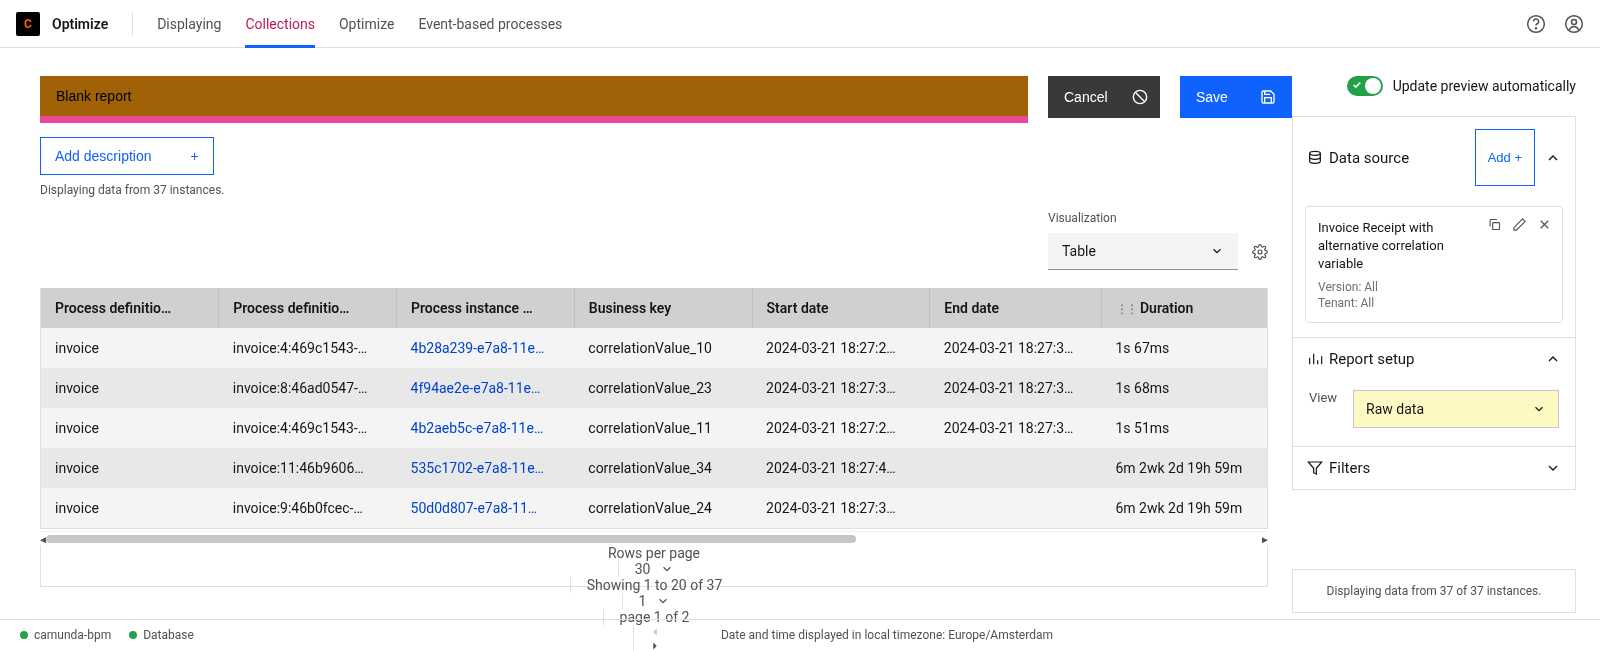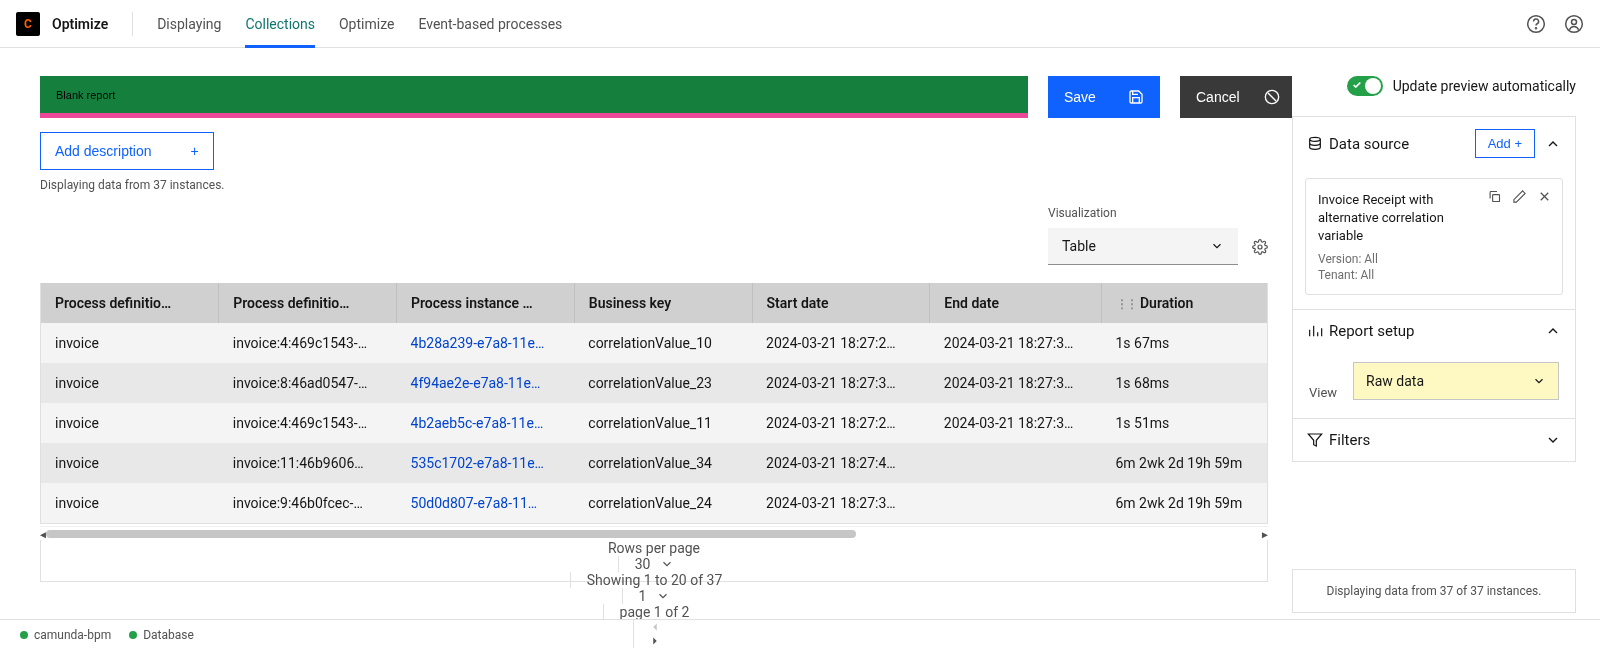--- a/index.html
+++ b/index.html
@@ -5,32 +5,32 @@
 * { box-sizing: border-box; margin: 0; padding: 0; }
 body { font-family: -apple-system, BlinkMacSystemFont, "Segoe UI", Roboto, Helvetica, Arial, sans-serif; font-size: 14px; color: #161616; background: #fff; width: 1600px; height: 650px; overflow: hidden; position: relative; }
 
 
 .topbar { height: 48px; border-bottom: 1px solid #e0e0e0; display: flex; align-items: center; padding: 0 16px; }
 .logo { width: 24px; height: 24px; background: #000; display: flex; align-items: center; justify-content: center; color: #fe5e00; border-radius: 2px; font-size: 12px; font-weight: 700; }
 .product { font-weight: 600; margin-left: 12px; margin-right: 24px; }
 .vsep { width: 1px; height: 24px; background: #e0e0e0; margin-right: 24px; }
 .topnav { display: flex; gap: 24px; height: 100%; align-items: center; }
 .nav-item { color: #525252; cursor: pointer; height: 100%; display: flex; align-items: center; border-bottom: 3px solid transparent; margin-bottom: -1px; padding-top: 3px; }
-.nav-item.active { color: #0f766e; border-bottom-color: #0f62fe; }
+.nav-item.active { color: #be185d; border-bottom-color: #0f62fe; }
 .top-spacer { flex: 1; }
 .top-icon { width: 20px; height: 20px; color: #525252; margin-left: 18px; cursor: pointer; }
 
 
 .main { display: flex; height: calc(100% - 48px - 31px); }
 .left { flex: 1; padding: 28px 0 0 40px; display: flex; flex-direction: column; min-width: 0; }
 .right { width: 308px; padding: 28px 24px 0 0; display: flex; flex-direction: column; gap: 12px; }
 
 
 .title-row { display: flex; gap: 20px; align-items: stretch; }
-.title-input { flex: 1; background: #15803d; border: none; border-bottom: 5px solid #ec4899; padding: 12px 16px; font-size: 11px; outline: none; }
+.title-input { flex: 1; background: #a16207; border: none; border-bottom: 7px solid #ec4899; padding: 12px 16px; font-size: 14px; outline: none; }
 .btn { display: flex; align-items: center; justify-content: center; gap: 24px; height: 42px; padding: 0 16px; cursor: pointer; border: none; font-size: 14px; }
 .btn-save { background: #0f62fe; color: #fff; width: 112px; justify-content: space-between; }
 .btn-cancel { background: #393939; color: #fff; width: 112px; justify-content: space-between; }
 .btn svg { width: 16px; height: 16px; flex-shrink: 0; }
 .add-desc { display: inline-flex; align-items: center; gap: 39px; border: 1px solid #0f62fe; color: #0f62fe; background: #fff; padding: 10px 14px; cursor: pointer; font-size: 14px; }
 .instances-text { font-size: 12px; color: #525252; margin-top: 8px; }
 
 
 .toggle-row { display: flex; align-items: center; gap: 10px; justify-content: flex-end; margin-bottom: 8px; }
 .toggle { width: 36px; height: 20px; background: #24a148; border-radius: 10px; position: relative; cursor: pointer; }
@@ -69,30 +69,30 @@
 .pager-spacer { flex: 1; }
 .chev { width: 14px; height: 14px; }
 .page-btn { width: 42px; height: 100%; display: flex; align-items: center; justify-content: center; border-left: 1px solid #e0e0e0; cursor: pointer; }
 .page-btn.disabled { color: #c6c6c6; cursor: default; }
 
 
 .panel { border: 1px solid #e0e0e0; }
 .panel-head { display: flex; align-items: center; justify-content: space-between; padding: 12px 14px; }
 .panel-title { display: flex; align-items: center; gap: 6px; font-size: 15px; }
 .panel-icon { width: 16px; height: 16px; }
-.add-btn { border: 1px solid #0f62fe; color: #0f62fe; background: #fff; padding: 6px 12px; font-size: 13px; cursor: pointer; }
+.add-btn { border: 1px solid #0f62fe; color: #0f62fe; background: #fff; padding: 20px 12px; font-size: 13px; cursor: pointer; }
 .caret-box { width: 16px; height: 16px; color: #161616; cursor: pointer; }
 .source-card { margin: 8px 12px 14px; border: 1px solid #e0e0e0; border-radius: 3px; padding: 12px; position: relative; }
 .source-actions { position: absolute; right: 10px; top: 10px; display: flex; gap: 10px; }
 .source-actions svg { width: 15px; height: 15px; color: #525252; cursor: pointer; }
 .source-name { font-size: 13px; color: #161616; line-height: 1.4; max-width: 150px; }
 .source-meta { font-size: 12px; color: #6f6f6f; margin-top: 6px; }
 
 .panel2 .panel-head { border-top: 1px solid #e0e0e0; }
-.view-row { display: flex; align-items: flex-end; gap: 16px; padding: 10px 16px 18px; }
+.view-row { display: flex; align-items: flex-start; gap: 16px; padding: 10px 16px 18px; }
 .view-row label { font-size: 13px; color: #525252; }
 .view-select { flex: 1; display: flex; align-items: center; justify-content: space-between; border: 1px solid #c6c6c6; padding: 10px 12px; cursor: pointer; background: #fef9c3; }
 
 .filters-head { display: flex; align-items: center; justify-content: space-between; padding: 12px 14px; border-top: 1px solid #e0e0e0; }
 
 .right-footer { text-align: center; font-size: 12px; color: #525252; padding: 14px 0; border: 1px solid #e0e0e0; border-top: 1px solid #e0e0e0; margin-top: auto; margin-bottom: 6px; }
 
 
 .statusbar { position: absolute; bottom: 0; left: 0; right: 0; height: 31px; border-top: 1px solid #e0e0e0; display: flex; align-items: center; padding: 0 20px; font-size: 12px; color: #525252; }
 .dot { width: 8px; height: 8px; border-radius: 50%; background: #24a148; display: inline-block; margin-right: 6px; }
@@ -124,33 +124,33 @@
       <circle cx="12" cy="9.5" r="3"></circle>
       <path d="M6.5 19c1-2.5 3.2-4 5.5-4s4.5 1.5 5.5 4"></path>
     </svg>
 </div>
 
 <div class="main">
   <div class="left">
 
     <div class="title-row">
       <input class="title-input" value="Blank report" style="">
+      <button class="btn btn-cancel">
+        <span>Cancel</span>
+        <svg viewBox="0 0 24 24" fill="none" stroke="currentColor" stroke-width="2">
+            <circle cx="12" cy="12" r="10"></circle>
+            <line x1="6" y1="6" x2="18" y2="18"></line>
+          </svg>
+      </button>
       <button class="btn btn-save">
         <span>Save</span>
         <svg viewBox="0 0 24 24" fill="none" stroke="currentColor" stroke-width="2">
             <path d="M19 21H5a2 2 0 0 1-2-2V5a2 2 0 0 1 2-2h11l5 5v11a2 2 0 0 1-2 2z"></path>
             <polyline points="17 21 17 13 7 13 7 21"></polyline>
             <polyline points="7 3 7 8 15 8"></polyline>
-          </svg>
-      </button>
-      <button class="btn btn-cancel">
-        <span>Cancel</span>
-        <svg viewBox="0 0 24 24" fill="none" stroke="currentColor" stroke-width="2">
-            <circle cx="12" cy="12" r="10"></circle>
-            <line x1="6" y1="6" x2="18" y2="18"></line>
           </svg>
       </button>
     </div>
 
     <div>
       <button class="add-desc" style="margin-top:14px;">
         <span>Add description</span>
         <span>+</span>
       </button>
       <div class="instances-text">Displaying data from 37 instances.</div>
@@ -372,13 +372,14 @@
 
     <div class="right-footer">Displaying data from 37 of 37 instances.</div>
   </div>
 </div>
 
 <div class="statusbar">
   <div class="status-left">
     <span><span class="dot"></span><span>camunda-bpm</span></span>
     <span><span class="dot"></span><span>Database</span></span>
   </div>
+  <div class="status-center">Date and time displayed in local timezone: Europe/Amsterdam</div>
 </div>
 
 </body></html>

